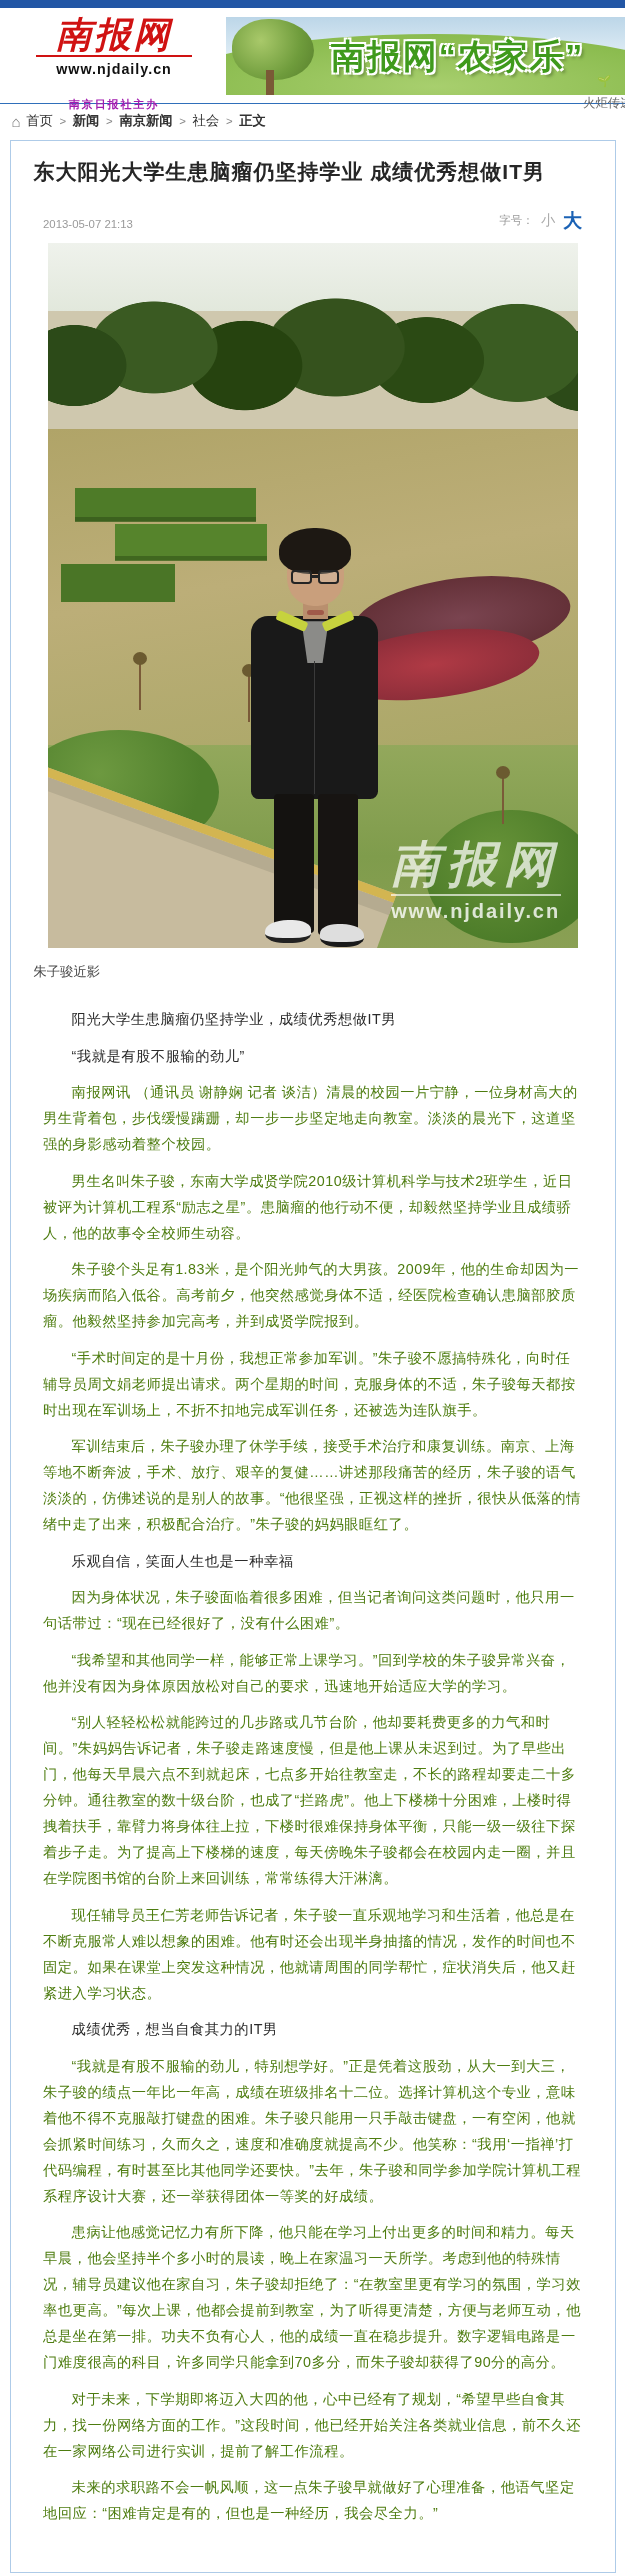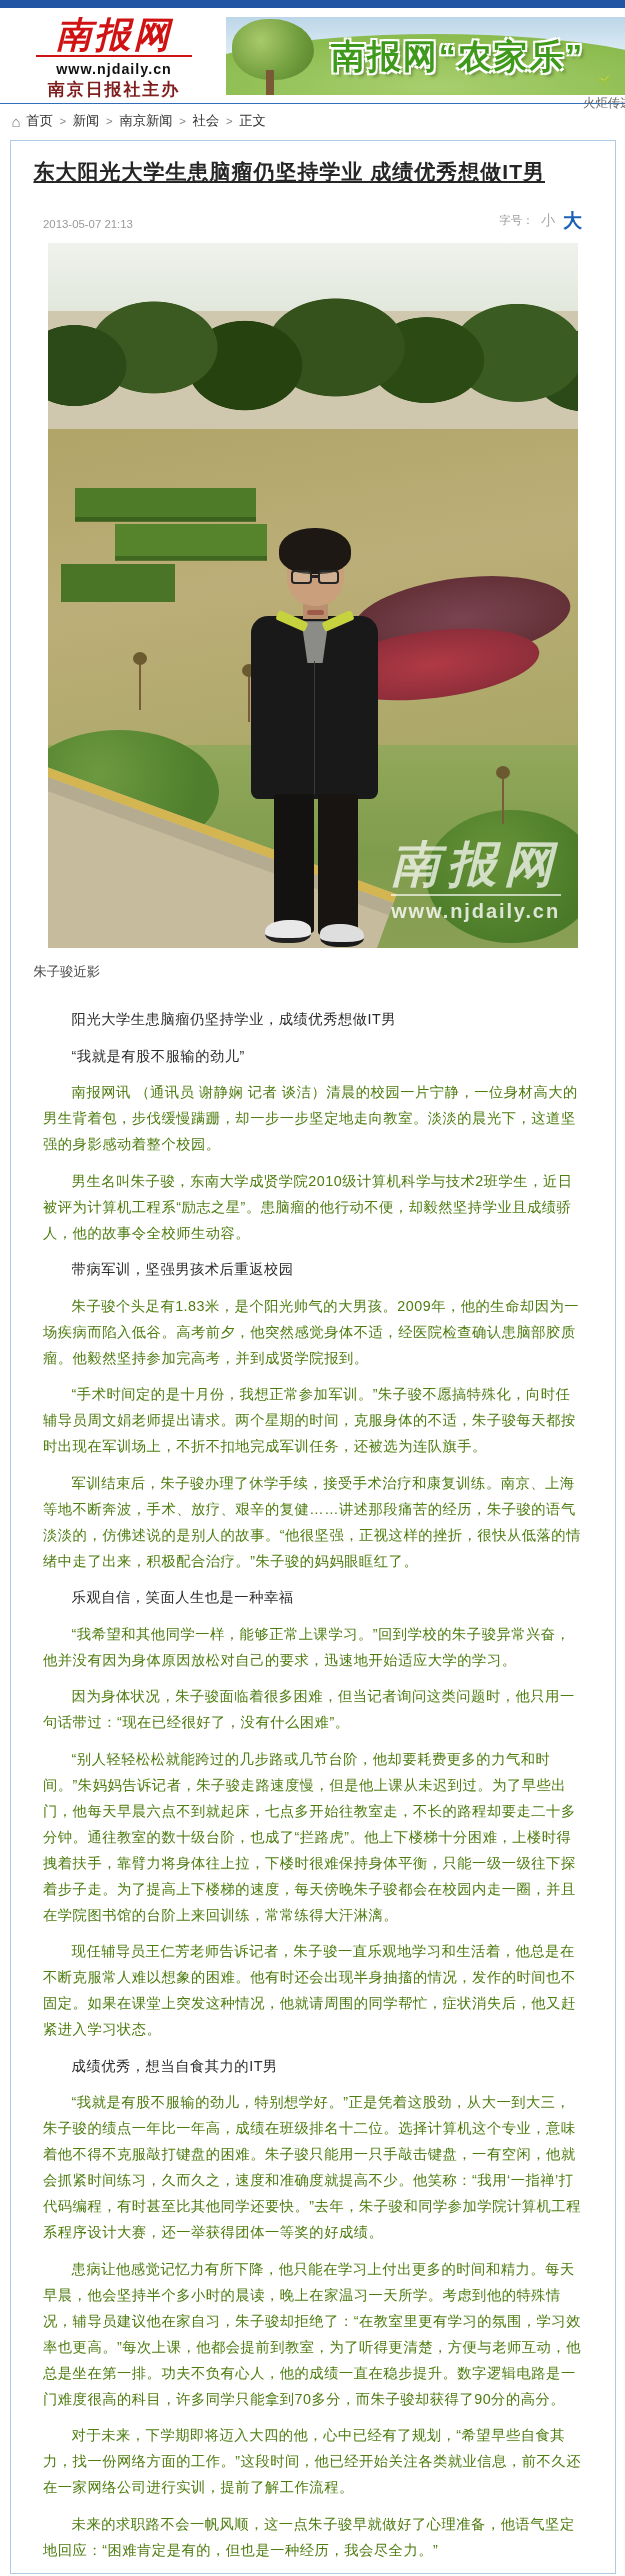--- a/index.html
+++ b/index.html
@@ -8,47 +8,47 @@
 
   
   .topbar { height:7.6px; background:#2256a5; width:100%; }
 
   
   .header { position:relative; height:95px; background:#fff; }
   .logo { position:absolute; left:28.5px; top:7.6px; width:171px; text-align:center; cursor:pointer; }
   .logo-title { font-family:"DejaVu Serif", serif; font-style:italic; font-weight:bold; font-size:36px; color:#d01212; letter-spacing:2.9px; line-height:38px; }
   .logo-underline { height:1.9px; background:#d01212; margin:1.9px 7.6px 3.8px 7.6px; }
   .logo-url { font-weight:bold; font-size:14.3px; color:#111; letter-spacing:1px; }
-  .logo-sub { font-weight:bold; font-size:17px; color:#7f1d1d; margin-top:1px; letter-spacing:1.9px; }
+  .logo-sub { font-weight:bold; font-size:11px; color:#a21caf; margin-top:20px; letter-spacing:1.9px; }
 
   .banner { position:absolute; right:0; top:9.5px; width:399px; height:78px; overflow:hidden; cursor:pointer;
             background:linear-gradient(#bcd6e8 0%, #dcebf4 45%, #e8f2f0 60%, #c2dc9a 78%, #8fbf58 100%); }
   .banner-hill { position:absolute; left:-57px; bottom:-44px; width:532px; height:105px; border-radius:50%;
             background:radial-gradient(closest-side, #a8cf6e, #8abb4e); }
   .banner-tree-canopy { position:absolute; left:5.7px; top:1.9px; width:82px; height:61px; border-radius:46% 54% 50% 50%;
             background:radial-gradient(circle at 35% 35%, #a9c96a, #6f9c3c 60%, #577f2c); }
   .banner-tree-trunk { position:absolute; left:40px; top:53px; width:7.6px; height:25px; background:#7a5a36; }
   .banner-text { position:absolute; left:105px; top:17px; font-size:34px; font-weight:bold; color:#3f9a1c;
             letter-spacing:1.9px; white-space:nowrap;
             text-shadow:-1.9px -1.9px 0 #fff, 1.9px -1.9px 0 #fff, -1.9px 1.9px 0 #fff, 1.9px 1.9px 0 #fff, 3.8px 3.8px 2.9px rgba(60,90,30,.45); }
   .banner-sprout { position:absolute; right:13.3px; bottom:7.6px; font-size:11.4px; color:#c98a3a; }
   .banner-side-text { position:absolute; right:-7.6px; top:87px; font-size:12.4px; color:#666; white-space:nowrap; }
 
   .header-rule { height:1.9px; background:#2f6fba; width:100%; }
 
   
   .crumbbar { height:34px; display:flex; align-items:center; padding-left:11.4px; font-size:13.3px; color:#333; background:#fff; }
   .home-icon { font-size:15px; color:#777; margin-right:5.7px; }
   .bc-item { color:#333; text-decoration:none; cursor:pointer; }
-  .bc-item.bold { font-weight:normal; }
+  .bc-item.bold { font-weight:bold; }
   .bc-sep { color:#888; margin:0 6.7px; font-size:11.4px; }
 
   
   .article-box { margin:1.9px 9.5px 0 9.5px; border:1px solid #aecbe8; background:#fff; min-height:2433px; padding:17px 23px 0 23px; }
-  .article-title { font-size:21px; font-weight:bold; color:#262626; line-height:28.5px; letter-spacing:1px;text-decoration:underline; }
+  .article-title { font-size:21px; font-weight:bold; color:#262626; line-height:28.5px; letter-spacing:1px; }
   .meta-row { display:flex; justify-content:space-between; align-items:flex-end; margin-top:24px; padding:0 9.5px 0 9.5px; }
   .meta-date { font-size:11.4px; color:#9a9a9a; }
   .fontsize { display:flex; align-items:center; gap:7.6px; }
   .fs-label { font-size:11.4px; color:#9a9a9a; }
   .fs-small { font-size:14.3px; color:#aaa; cursor:pointer; }
   .fs-large { font-size:19px; color:#1b62b5; font-weight:bold; cursor:pointer; line-height:19px; }
 
   
   .photo { position:relative; width:530px; height:705px; margin:13.3px auto 0 auto; overflow:hidden; background:#cfc8ae; }
   .ph-sky { position:absolute; top:0; left:0; right:0; height:68px; background:linear-gradient(#eff2ec,#e2e8dc); }
@@ -191,27 +191,26 @@
     </div>
   </div>
 
   <div class="photo-caption">朱子骏近影</div>
 
   <div class="article-body">
       <p class="para bold">阳光大学生患脑瘤仍坚持学业，成绩优秀想做IT男</p>
       <p class="para bold">“我就是有股不服输的劲儿”</p>
       <p class="para">南报网讯 （通讯员 谢静娴 记者 谈洁）清晨的校园一片宁静，一位身材高大的男生背着包，步伐缓慢蹒跚，却一步一步坚定地走向教室。淡淡的晨光下，这道坚强的身影感动着整个校园。</p>
       <p class="para">男生名叫朱子骏，东南大学成贤学院2010级计算机科学与技术2班学生，近日被评为计算机工程系“励志之星”。患脑瘤的他行动不便，却毅然坚持学业且成绩骄人，他的故事令全校师生动容。</p>
-      <p class="para bold">带病军训，坚强男孩术后重返校园</p>
       <p class="para">朱子骏个头足有1.83米，是个阳光帅气的大男孩。2009年，他的生命却因为一场疾病而陷入低谷。高考前夕，他突然感觉身体不适，经医院检查确认患脑部胶质瘤。他毅然坚持参加完高考，并到成贤学院报到。</p>
       <p class="para">“手术时间定的是十月份，我想正常参加军训。”朱子骏不愿搞特殊化，向时任辅导员周文娟老师提出请求。两个星期的时间，克服身体的不适，朱子骏每天都按时出现在军训场上，不折不扣地完成军训任务，还被选为连队旗手。</p>
       <p class="para">军训结束后，朱子骏办理了休学手续，接受手术治疗和康复训练。南京、上海等地不断奔波，手术、放疗、艰辛的复健……讲述那段痛苦的经历，朱子骏的语气淡淡的，仿佛述说的是别人的故事。“他很坚强，正视这样的挫折，很快从低落的情绪中走了出来，积极配合治疗。”朱子骏的妈妈眼眶红了。</p>
       <p class="para bold">乐观自信，笑面人生也是一种幸福</p>
+      <p class="para">因为身体状况，朱子骏面临着很多困难，但当记者询问这类问题时，他只用一句话带过：“现在已经很好了，没有什么困难”。</p>
       <p class="para">“我希望和其他同学一样，能够正常上课学习。”回到学校的朱子骏异常兴奋，他并没有因为身体原因放松对自己的要求，迅速地开始适应大学的学习。</p>
-      <p class="para">因为身体状况，朱子骏面临着很多困难，但当记者询问这类问题时，他只用一句话带过：“现在已经很好了，没有什么困难”。</p>
       <p class="para">“别人轻轻松松就能跨过的几步路或几节台阶，他却要耗费更多的力气和时间。”朱妈妈告诉记者，朱子骏走路速度慢，但是他上课从未迟到过。为了早些出门，他每天早晨六点不到就起床，七点多开始往教室走，不长的路程却要走二十多分钟。通往教室的数十级台阶，也成了“拦路虎”。他上下楼梯十分困难，上楼时得拽着扶手，靠臂力将身体往上拉，下楼时很难保持身体平衡，只能一级一级往下探着步子走。为了提高上下楼梯的速度，每天傍晚朱子骏都会在校园内走一圈，并且在学院图书馆的台阶上来回训练，常常练得大汗淋漓。</p>
       <p class="para">现任辅导员王仁芳老师告诉记者，朱子骏一直乐观地学习和生活着，他总是在不断克服常人难以想象的困难。他有时还会出现半身抽搐的情况，发作的时间也不固定。如果在课堂上突发这种情况，他就请周围的同学帮忙，症状消失后，他又赶紧进入学习状态。</p>
       <p class="para bold">成绩优秀，想当自食其力的IT男</p>
       <p class="para">“我就是有股不服输的劲儿，特别想学好。”正是凭着这股劲，从大一到大三，朱子骏的绩点一年比一年高，成绩在班级排名十二位。选择计算机这个专业，意味着他不得不克服敲打键盘的困难。朱子骏只能用一只手敲击键盘，一有空闲，他就会抓紧时间练习，久而久之，速度和准确度就提高不少。他笑称：“我用‘一指禅’打代码编程，有时甚至比其他同学还要快。”去年，朱子骏和同学参加学院计算机工程系程序设计大赛，还一举获得团体一等奖的好成绩。</p>
       <p class="para">患病让他感觉记忆力有所下降，他只能在学习上付出更多的时间和精力。每天早晨，他会坚持半个多小时的晨读，晚上在家温习一天所学。考虑到他的特殊情况，辅导员建议他在家自习，朱子骏却拒绝了：“在教室里更有学习的氛围，学习效率也更高。”每次上课，他都会提前到教室，为了听得更清楚，方便与老师互动，他总是坐在第一排。功夫不负有心人，他的成绩一直在稳步提升。数字逻辑电路是一门难度很高的科目，许多同学只能拿到70多分，而朱子骏却获得了90分的高分。</p>
       <p class="para">对于未来，下学期即将迈入大四的他，心中已经有了规划，“希望早些自食其力，找一份网络方面的工作。”这段时间，他已经开始关注各类就业信息，前不久还在一家网络公司进行实训，提前了解工作流程。</p>
       <p class="para">未来的求职路不会一帆风顺，这一点朱子骏早就做好了心理准备，他语气坚定地回应：“困难肯定是有的，但也是一种经历，我会尽全力。”</p>
     </div>
 
 </div>

